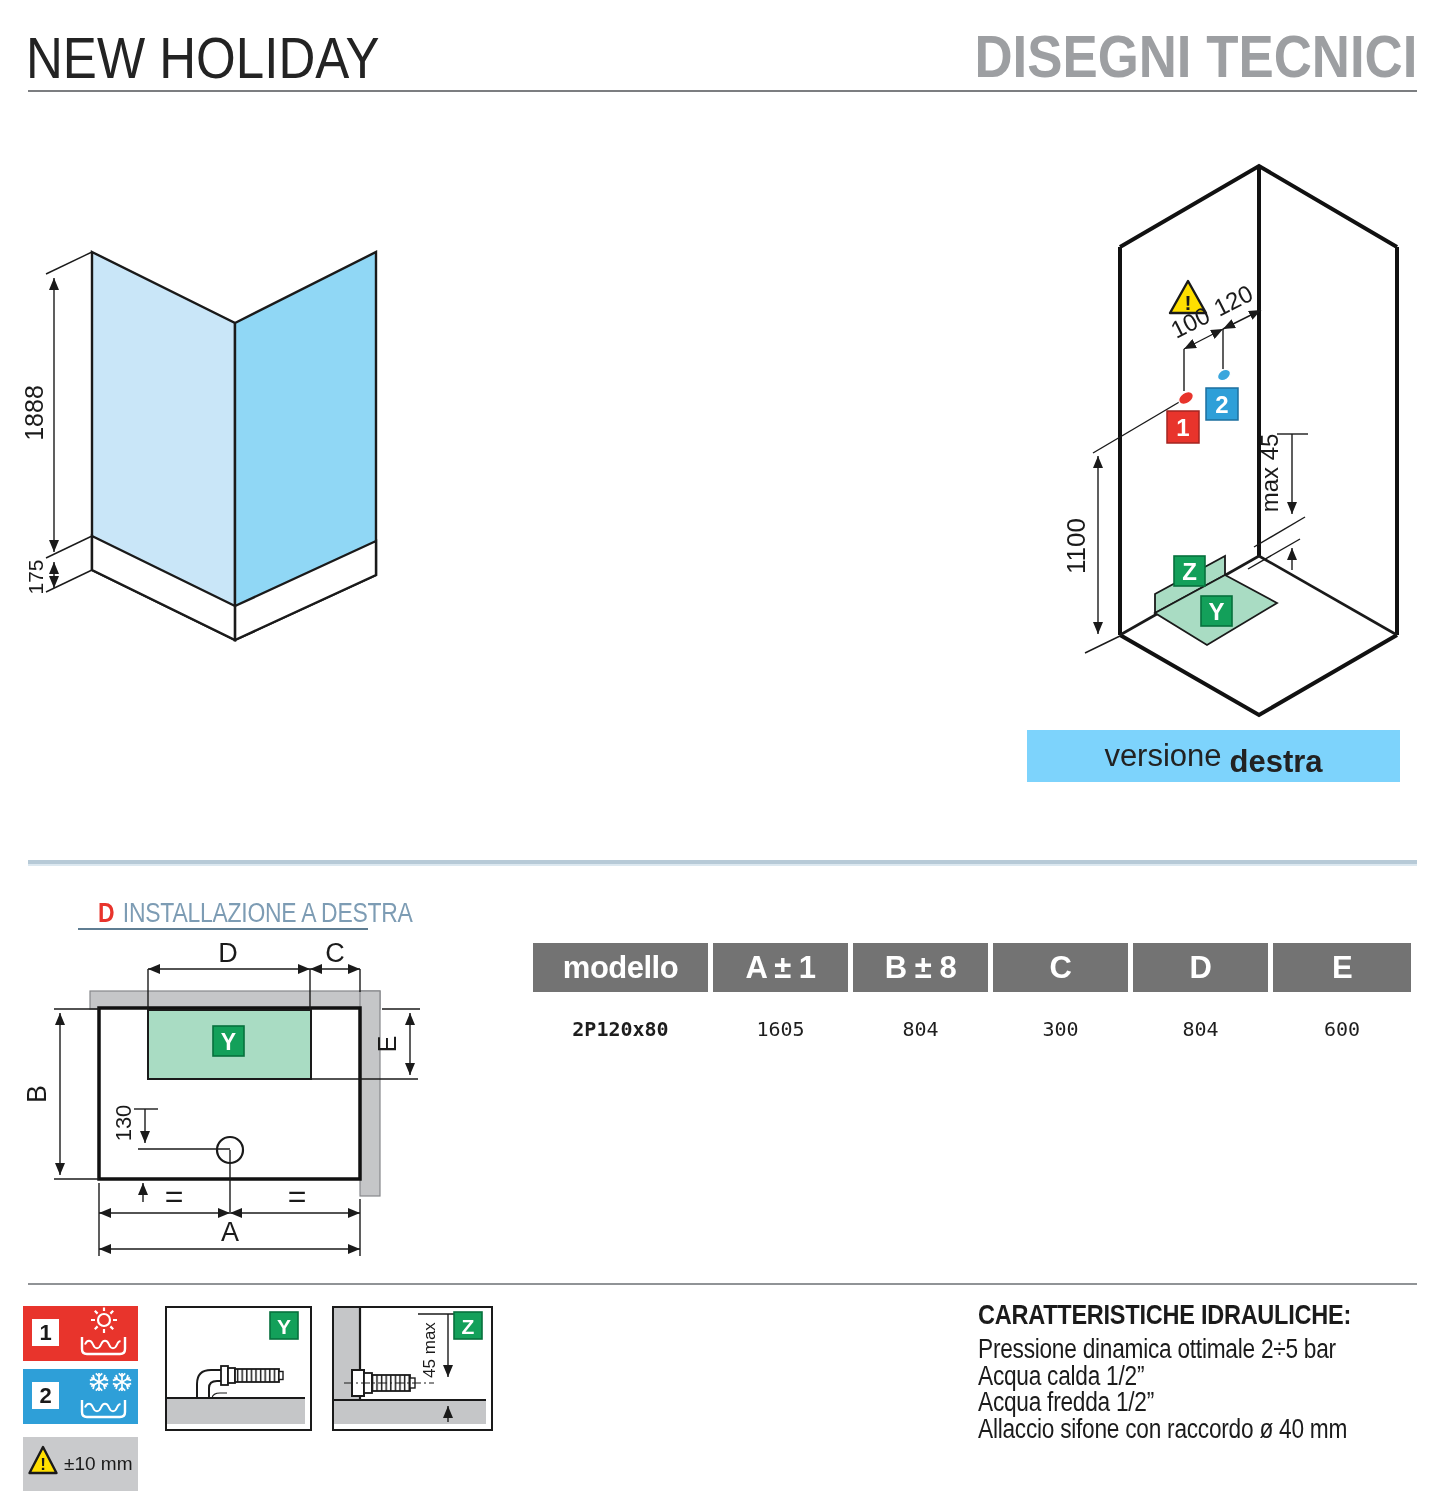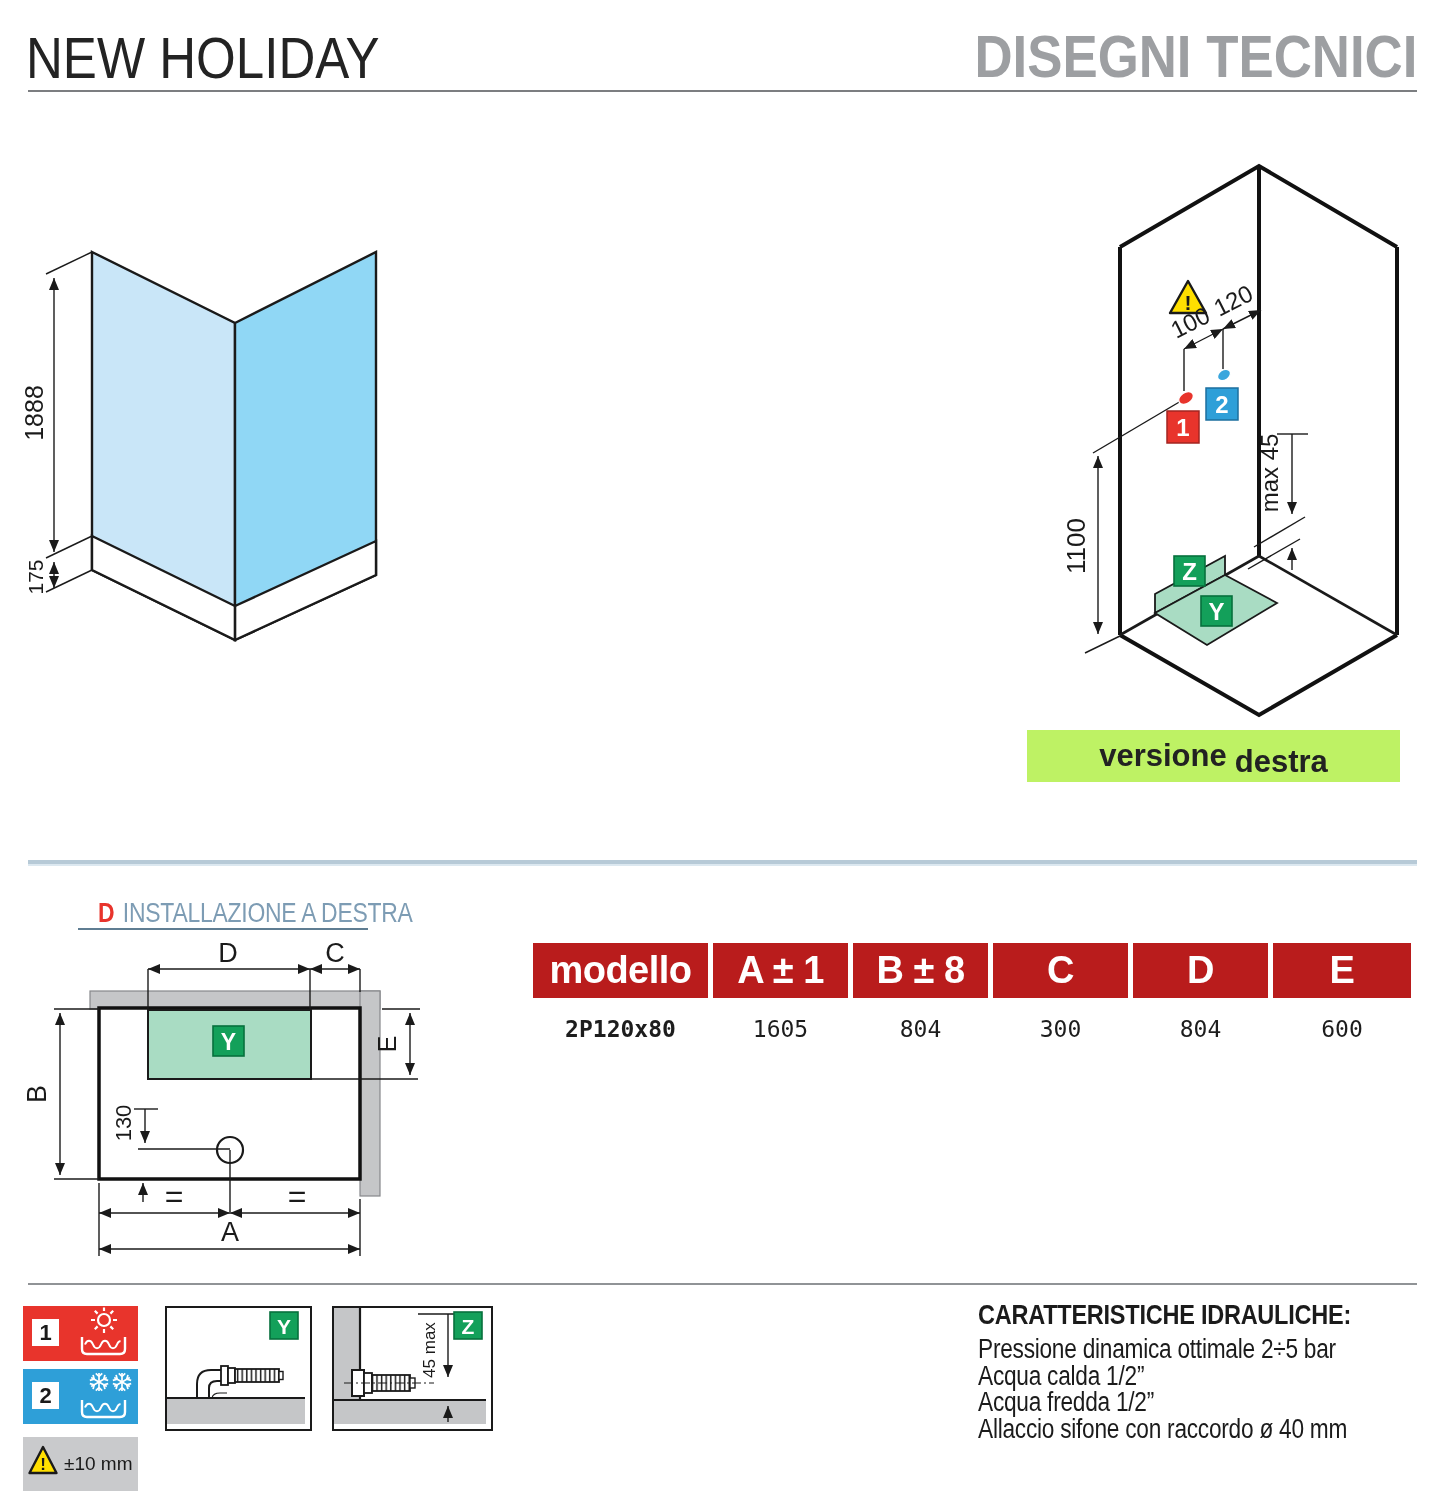--- a/index.html
+++ b/index.html
@@ -12,38 +12,38 @@
               transform:scaleX(.88);transform-origin:left top;color:#232323;white-space:nowrap;}
   #title-right{right:28px;top:22px;font-size:60px;font-weight:700;color:#9d9fa2;
                transform:scaleX(.88);transform-origin:right top;white-space:nowrap;}
   #header-rule{left:28px;top:90px;width:1389px;height:2px;background:#7c7e81;}
 
   
   #divider-mid{left:28px;top:860px;width:1389px;height:4px;background:#b7cad7;border-bottom:2px solid #dce8f0;}
   #divider-bottom{left:28px;top:1283px;width:1389px;height:2px;background:#909396;}
 
   
-  #version-bar{left:1027px;top:730px;width:373px;height:52px;background:#bef264;
-               display:flex;align-items:center;justify-content:center;font-size:31px;color:#222;font-weight:bold;}
+  #version-bar{left:1027px;top:730px;width:373px;height:52px;background:#7dd3fc;
+               display:flex;align-items:center;justify-content:center;font-size:31px;color:#222;}
   #version-bar b{margin-left:8px;margin-top:12px;}
 
   
   #install-title{left:98px;top:898px;font-size:27px;white-space:nowrap;
                  transform:scaleX(.85);transform-origin:left top;letter-spacing:-.3px;}
   #install-title .ltr{color:#e8342c;font-weight:700;margin-right:10px;}
   #install-title .ttl{color:#7d9cb4;font-weight:500;}
   #install-underline{left:78px;top:928px;width:290px;height:2px;background:#5f7d92;}
 
   
   .trow{display:flex;}
   .tcell{display:flex;align-items:center;justify-content:center;}
   #table-head{left:533px;top:943px;width:880px;height:55px;}
-  #table-head .tcell{background:#b91c1c;color:#fff;font-size:38px;font-weight:600;letter-spacing:-.5px;height:55px;}
+  #table-head .tcell{background:#737373;color:#fff;font-size:31px;font-weight:600;letter-spacing:-.5px;height:49px;}
   #table-body{left:533px;top:1011px;width:880px;height:36px;}
-  #table-body .tcell{font-family:"DejaVu Sans Mono",monospace;font-size:23px;color:#1d1d1d;height:36px;}
+  #table-body .tcell{font-family:"DejaVu Sans Mono",monospace;font-size:20px;color:#1d1d1d;height:36px;}
   #table-body .tcell.model{font-weight:700;}
   .w-model{width:175px;margin-right:5px;}
   .w-num{width:135px;margin-right:5px;}
   .w-last{width:138px;margin-right:0;}
 
   
   .legend-box{overflow:hidden;}
   #legend-hot{left:23px;top:1306px;width:115px;height:55px;background:#e8342c;}
   #legend-cold{left:23px;top:1369px;width:115px;height:55px;background:#2e9fd8;}
   #legend-tol{left:23px;top:1437px;width:115px;height:54px;background:#c9cacc;}

